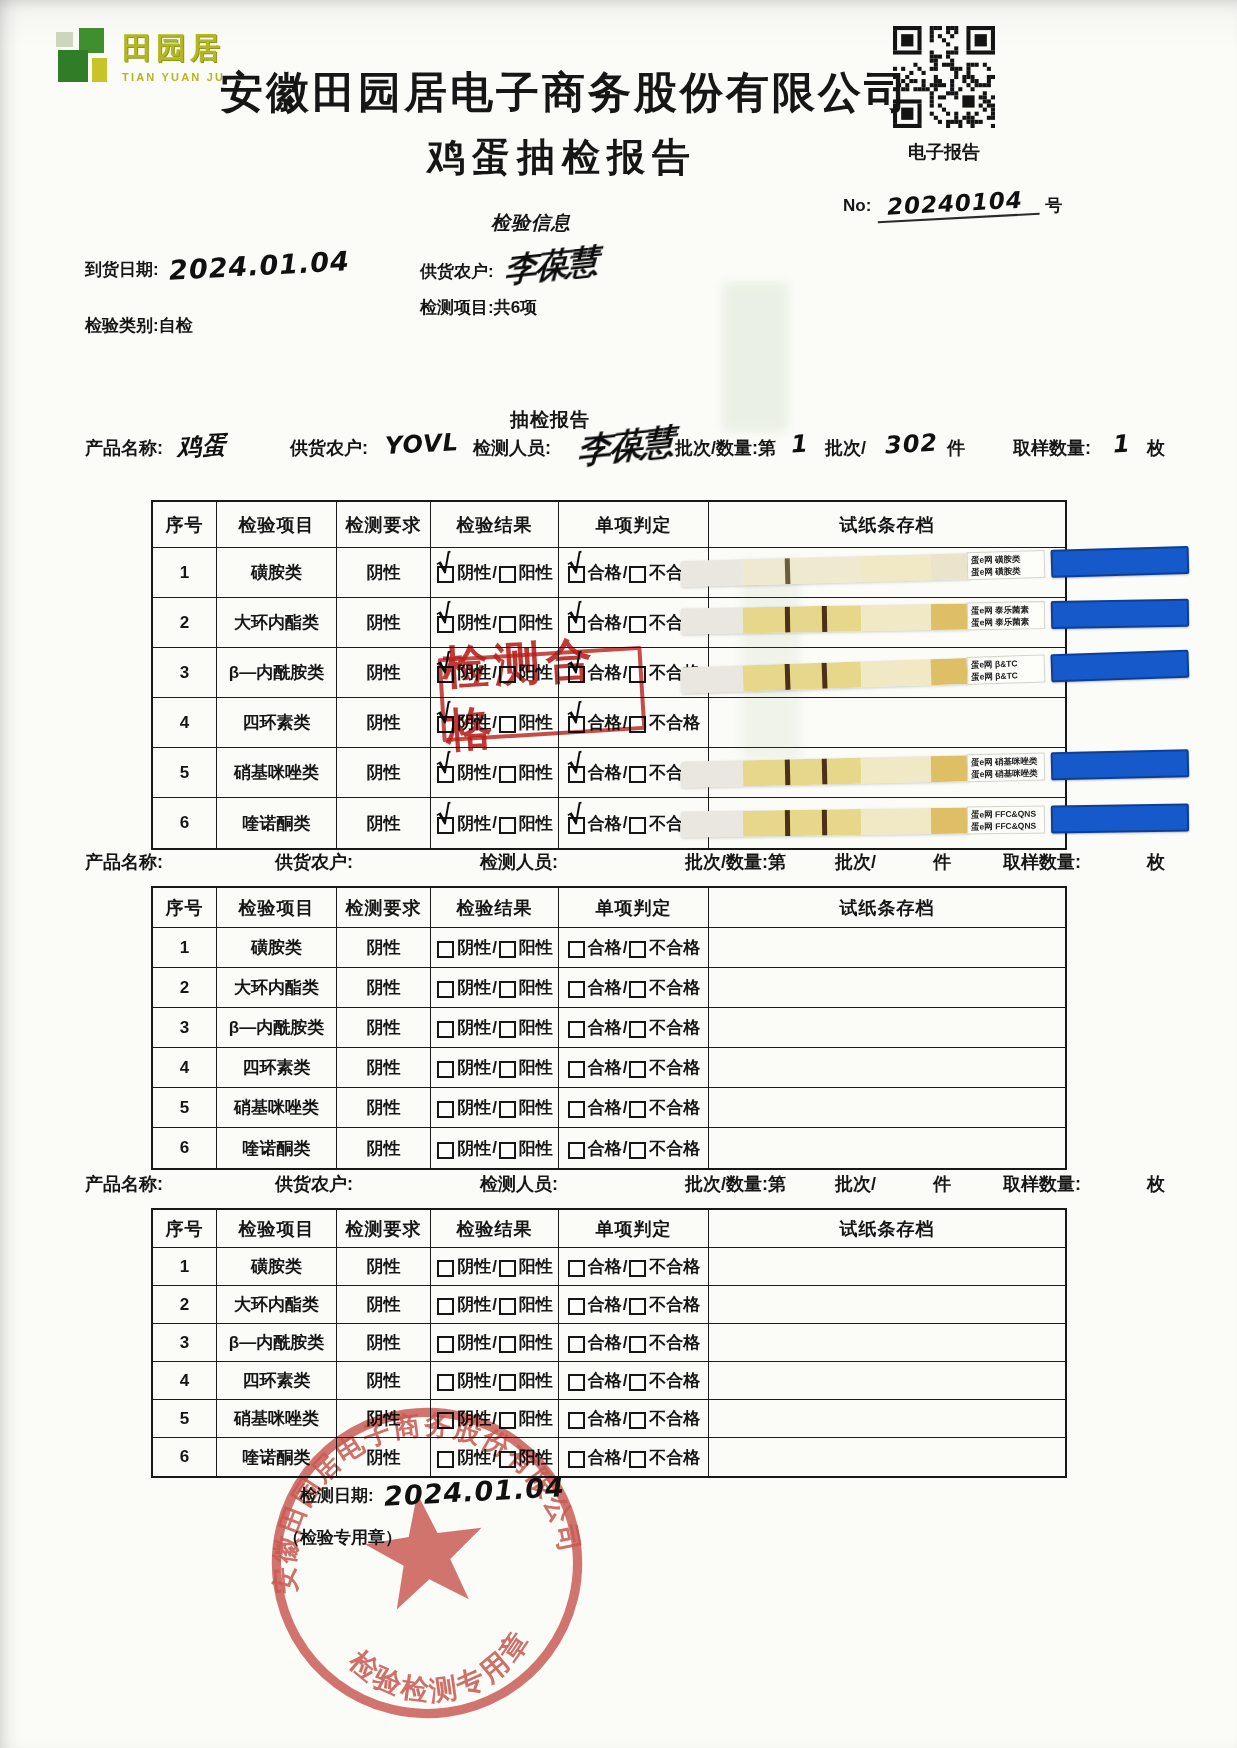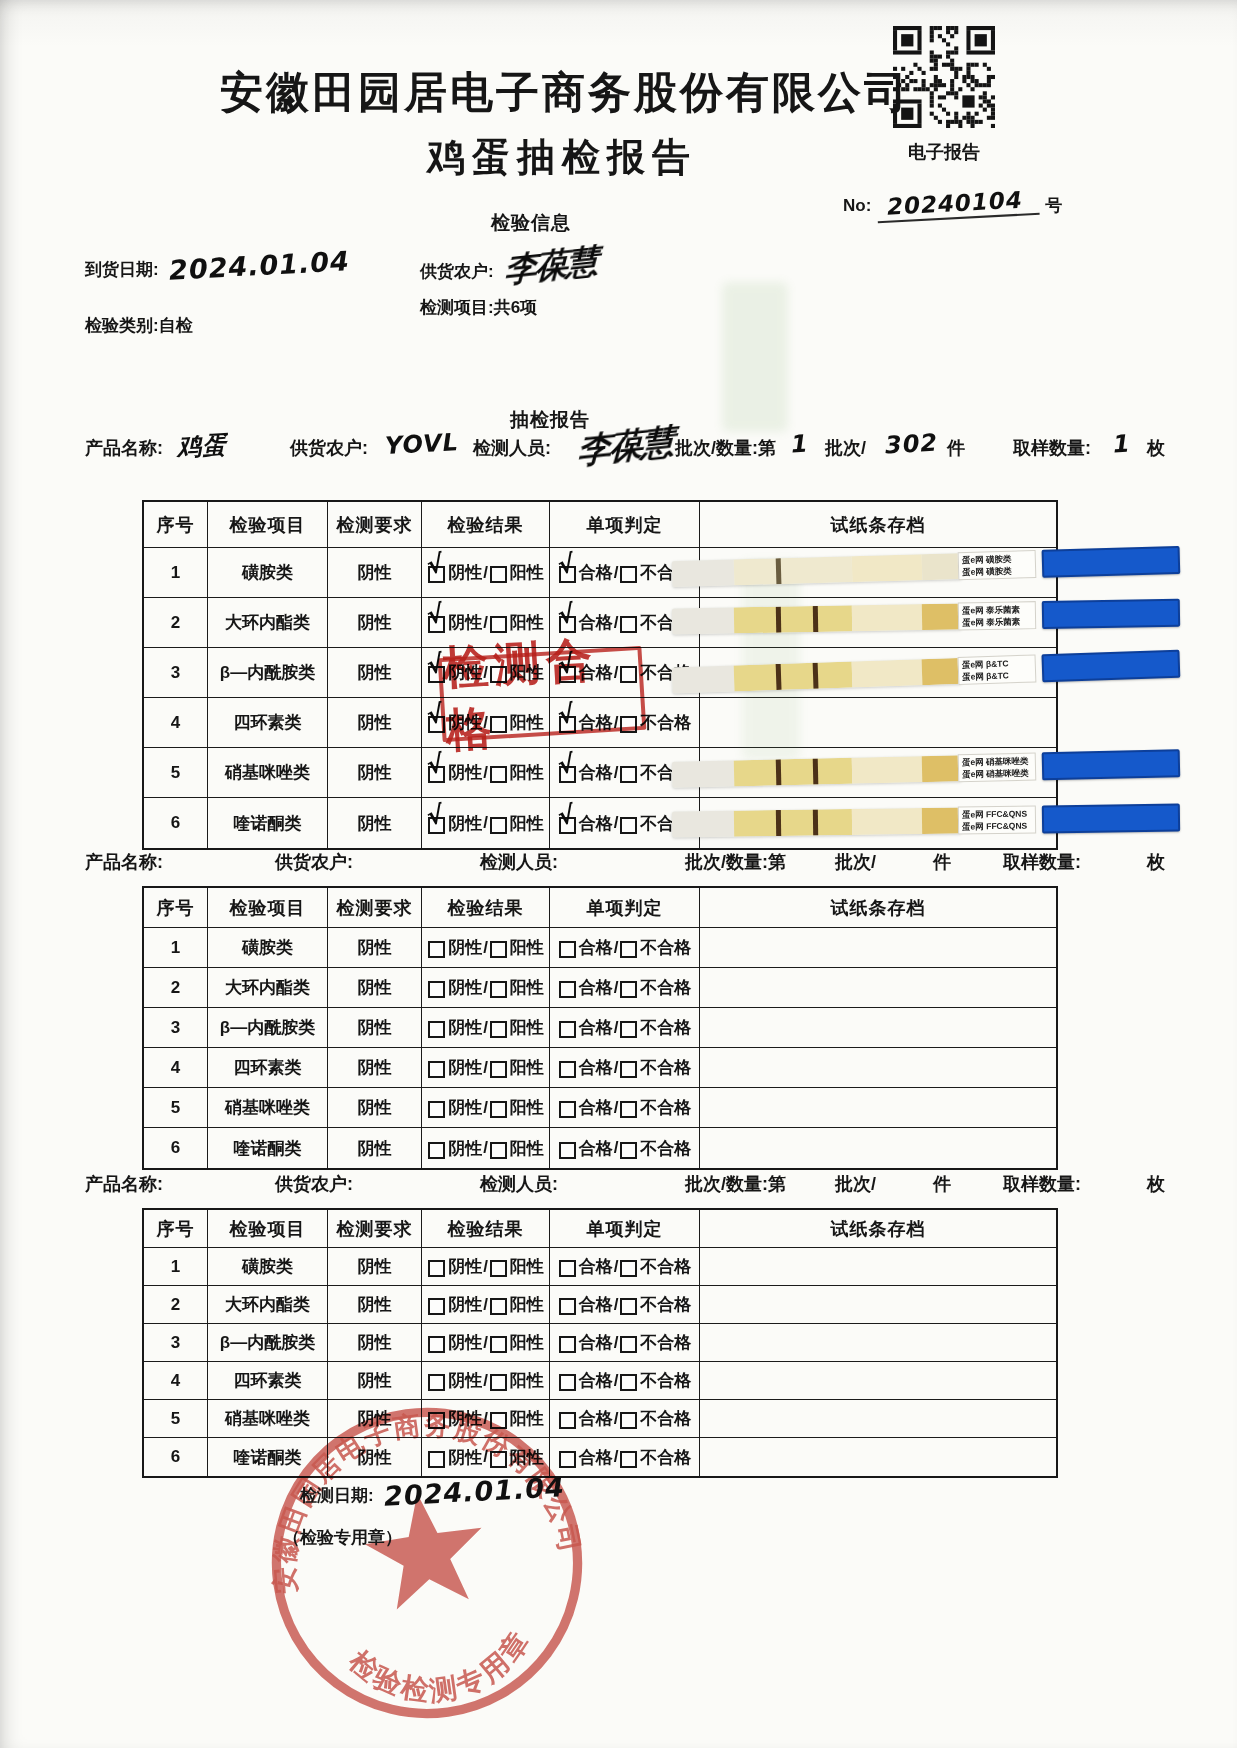--- a/index.html
+++ b/index.html
@@ -25,40 +25,40 @@
   .no-line{left:843px;top:190px;font-size:17px;font-weight:bold;display:flex;align-items:baseline;gap:6px;}
   .no-value{font-size:23px;border-bottom:2px solid #2a2a2a;padding:0 16px 1px 10px;}
 
   
   .hand{display:inline-block;font-family:"DejaVu Sans",sans-serif;font-style:italic;font-weight:bold;
         color:#101010;transform:rotate(-3deg);letter-spacing:1px;}
   .sig{display:inline-block;font-family:"DejaVu Sans",sans-serif;font-style:italic;font-weight:bold;
        color:#0c0c0c;transform:rotate(-6deg) skewX(-8deg);letter-spacing:-2px;filter:blur(.3px);}
 
   
-  .info-heading{left:0;top:210px;width:1062px;text-align:center;font-size:19px;font-weight:bold;letter-spacing:1px;}
+  .info-heading{left:0;top:210px;width:1062px;text-align:center;font-size:19px;font-weight:bold;letter-spacing:1px;font-style:italic;}
   .lbl{font-size:17px;font-weight:bold;}
   .l-arrival{left:85px;top:250px;display:flex;align-items:baseline;gap:10px;}
   .l-receiver{left:420px;top:244px;display:flex;align-items:baseline;gap:10px;}
   .l-category{left:85px;top:296px;margin-top:18px;}
   .l-items{left:420px;top:296px;}
   .basis{left:85px;top:322px;width:1080px;font-size:17px;line-height:36px;font-weight:bold;text-align:justify;}
   .section-heading{left:0;top:407px;width:1100px;text-align:center;font-size:19px;font-weight:bold;letter-spacing:1px;}
 
   
   .pline{height:42px;}
   .pline span{position:absolute;white-space:nowrap;}
   .pl-filled{left:85px;top:436px;width:1100px;}
   .pl-sep1{left:85px;top:850px;width:1100px;}
   .pl-sep2{left:85px;top:1172px;width:1100px;}
   .pline .lab{font-size:18px;font-weight:bold;}
   .pline .hv{font-size:24px;}
 
   
-  .tbl-wrap{left:114px;width:912px;padding-left:28px;}
+  .tbl-wrap{left:123px;width:912px;padding-left:28px;}
   .t1{top:500px;}
   .t2{top:886px;}
   .t3{top:1208px;}
   .ttable{display:grid;width:912px;border:2.5px solid #181818;background:transparent;
           grid-template-columns:64px 120px 94px 128px 150px 1fr;}
   .t1 .ttable{grid-template-rows:46px repeat(6,50px);}
   .t2 .ttable{grid-template-rows:40px repeat(6,40px);}
   .t3 .ttable{grid-template-rows:38px repeat(6,38px);}
   .cell{border-right:1.6px solid #1b1b1b;border-bottom:1.6px solid #1b1b1b;display:flex;
         align-items:center;justify-content:center;font-weight:bold;font-size:17px;white-space:nowrap;}
@@ -111,20 +111,32 @@
   
   .tape{position:absolute;background:#7fae6a;opacity:.13;filter:blur(5px);border-radius:6px;}
   .tape1{left:722px;top:282px;width:66px;height:150px;}
   .tape2{left:742px;top:560px;width:58px;height:200px;opacity:.09;}
 </style>
 </head>
 <body>
 
 <div class="page">
 
+  <div class="abs logo">
+    <div class="logo-icon">
+      <div class="q1"></div>
+      <div class="q2"></div>
+      <div class="q3"></div>
+      <div class="q4"></div>
+    </div>
+    <div class="logo-text">
+      <div class="cn">田园居</div>
+      <div class="en">TIAN YUAN JU</div>
+    </div>
+  </div>
 
   <div class="abs company-title">安徽田园居电子商务股份有限公司</div>
   <div class="abs report-title">鸡蛋抽检报告</div>
 
   <svg id="qr" class="abs qr-box" viewBox="0 0 100 100">
       <rect x="0" y="0" width="28" height="4" fill="#141414"></rect>
       <rect x="0" y="24" width="28" height="4" fill="#141414"></rect>
       <rect x="0" y="4" width="4" height="20" fill="#141414"></rect>
       <rect x="24" y="4" width="4" height="20" fill="#141414"></rect>
       <rect x="8" y="8" width="12" height="12" fill="#141414"></rect>

